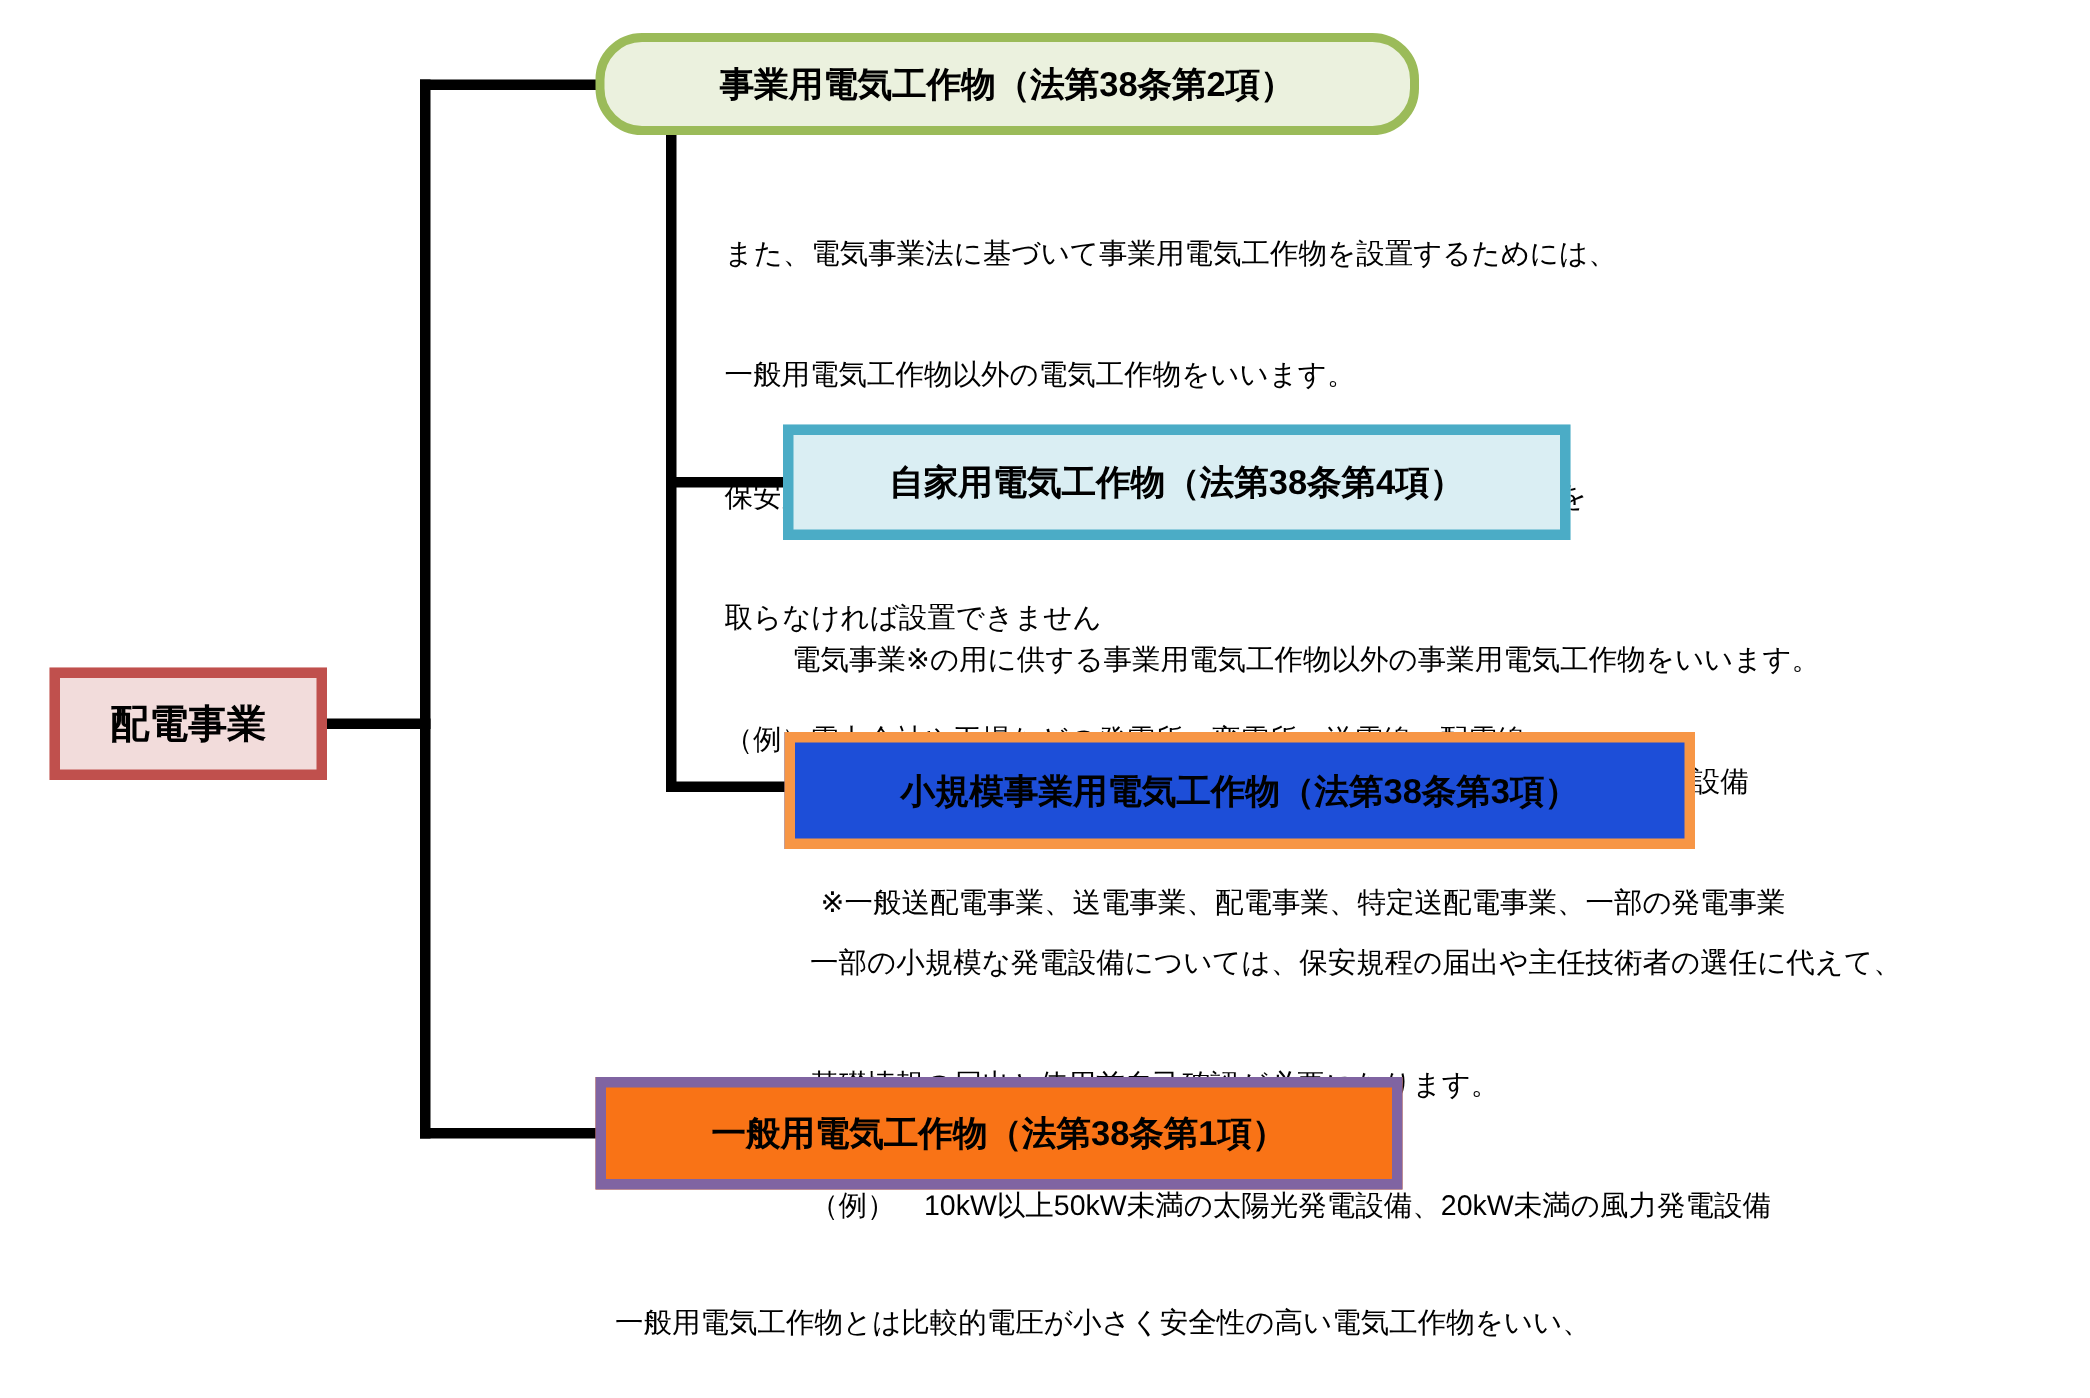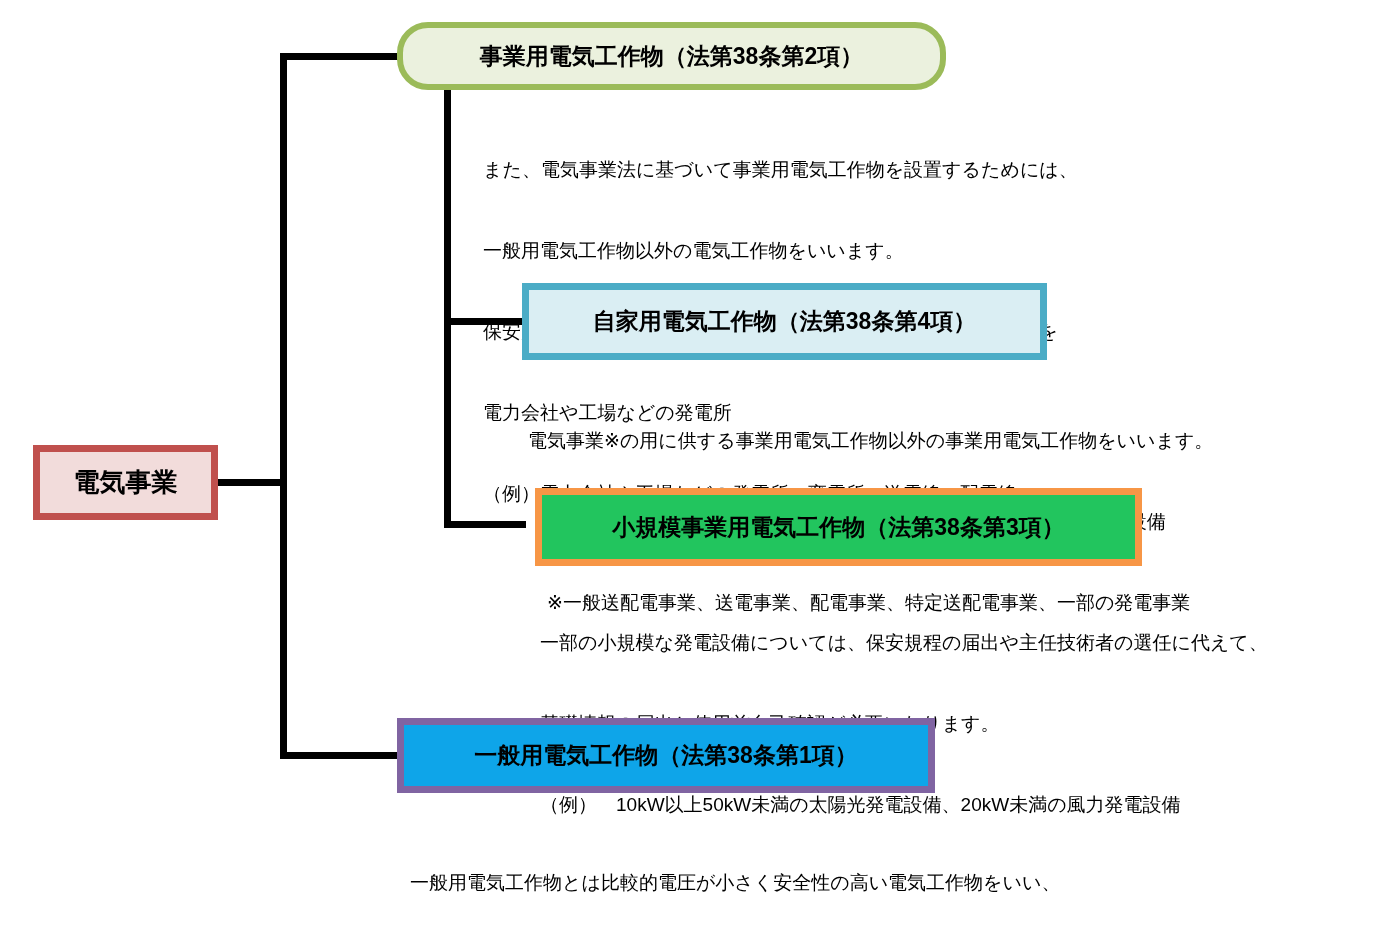--- a/index.html
+++ b/index.html
@@ -57,53 +57,53 @@
 
   <div class="line line-root-h" style="background-color: rgb(0, 0, 0);"></div>
   <div class="line line-trunk-v" style="background-color: rgb(0, 0, 0);"></div>
   <div class="line line-top-h" style="background-color: rgb(0, 0, 0);"></div>
   <div class="line line-bottom-h" style="background-color: rgb(0, 0, 0);"></div>
   <div class="line line-sub-v" style="background-color: rgb(0, 0, 0);"></div>
   <div class="line line-blue-h" style="background-color: rgb(0, 0, 0);"></div>
   <div class="line line-orange-h" style="background-color: rgb(0, 0, 0);"></div>
 
   <div class="node box-root" style="background-color: rgb(242, 220, 219); border-color: rgb(192, 80, 77);">
-    <span>電気事業</span>
+    <span>配電事業</span>
   </div>
 
   <div class="node box-business" style="background-color: rgb(235, 241, 222); border-color: rgb(155, 187, 89); border-radius: 31px;">
     <span>事業用電気工作物（法第38条第2項）</span>
   </div>
   <div class="desc desc-business">
     <div>また、電気事業法に基づいて事業用電気工作物を設置するためには、</div>
     <div>一般用電気工作物以外の電気工作物をいいます。</div>
     <div>保安規程の届出や主任技術者の選任など安全の確保のための措置を</div>
-    <div>電力会社や工場などの発電所</div>
+    <div>取らなければ設置できません</div>
     <div>（例）電力会社や工場などの発電所、変電所、送電線、配電線</div>
   </div>
 
   <div class="node box-private" style="background-color: rgb(218, 238, 243); border-color: rgb(75, 172, 198);">
     <span>自家用電気工作物（法第38条第4項）</span>
   </div>
   <div class="desc desc-private">
     <div>電気事業※の用に供する事業用電気工作物以外の事業用電気工作物をいいます。</div>
     <div>（例）自家用発電設備、工場・ビルなどの600Vを超えて受電する需要設備</div>
     <div>　※一般送配電事業、送電事業、配電事業、特定送配電事業、一部の発電事業</div>
   </div>
 
-  <div class="node box-small" style="background-color: #22c55e; border-color: rgb(247, 150, 70); margin-left: 12px;">
+  <div class="node box-small" style="background-color: #1d4ed8; border-color: rgb(247, 150, 70);">
     <span>小規模事業用電気工作物（法第38条第3項）</span>
   </div>
   <div class="desc desc-small">
     <div>一部の小規模な発電設備については、保安規程の届出や主任技術者の選任に代えて、</div>
     <div>基礎情報の届出と使用前自己確認が必要になります。</div>
     <div>（例）　10kW以上50kW未満の太陽光発電設備、20kW未満の風力発電設備</div>
   </div>
 
-  <div class="node box-general" style="background-color: #0ea5e9; border-color: rgb(128, 100, 162);">
+  <div class="node box-general" style="background-color: #f97316; border-color: rgb(128, 100, 162);">
     <span>一般用電気工作物（法第38条第1項）</span>
   </div>
   <div class="desc desc-general">
     <div>一般用電気工作物とは比較的電圧が小さく安全性の高い電気工作物をいい、</div>
     
     
     
   </div>
 
 </div>

